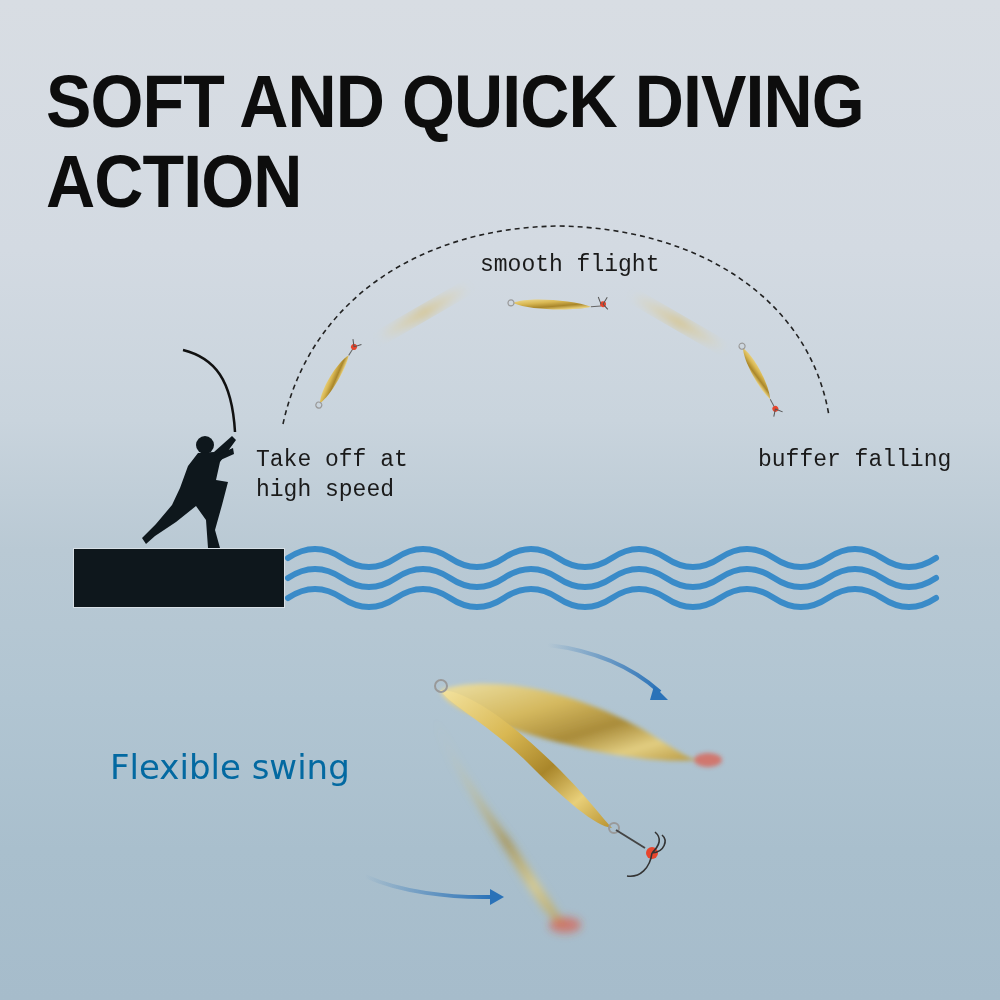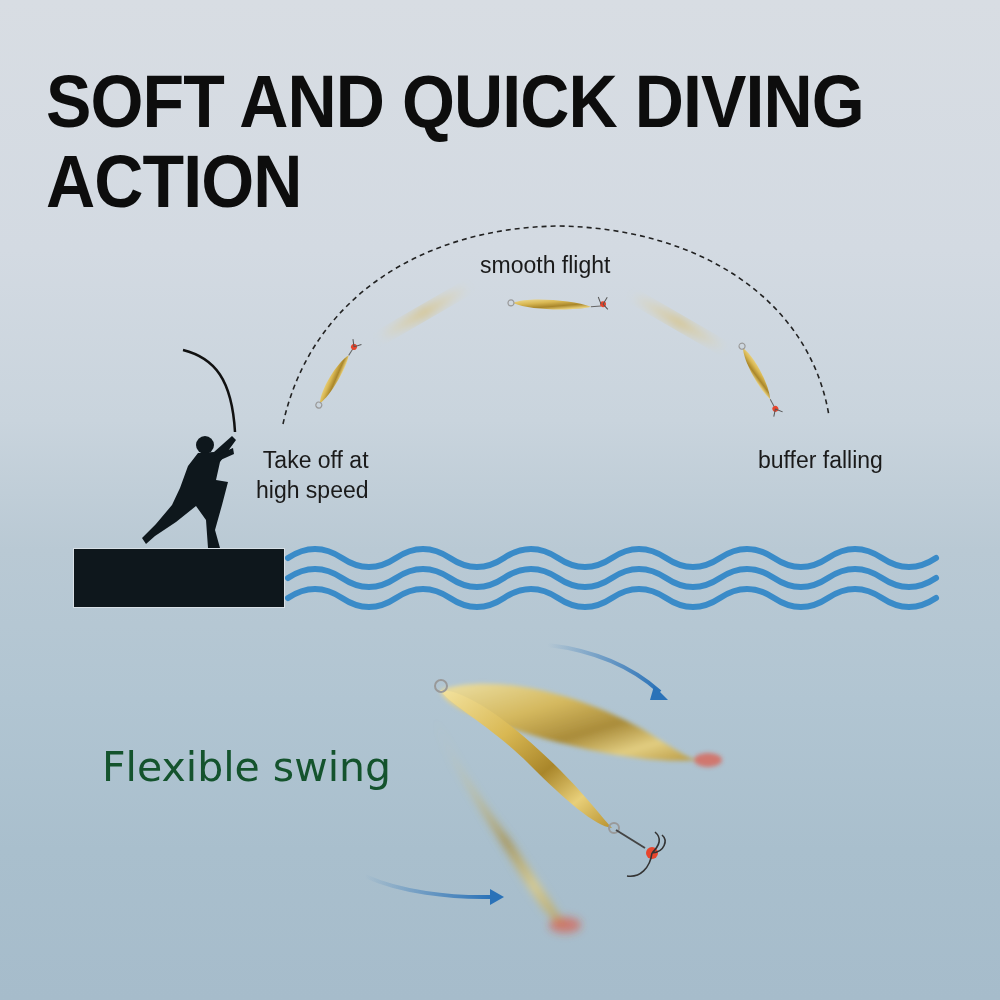--- a/index.html
+++ b/index.html
@@ -11,29 +11,29 @@
   .layer { position: absolute; left: 0; top: 0; width: 1000px; height: 1000px; }
   .title {
     position: absolute; left: 46px; top: 62px; margin: 0;
     font-family: "Liberation Sans", sans-serif; font-weight: 700;
     font-size: 74px; line-height: 80px; color: #0d0d0d;
     letter-spacing: -1px; transform: scaleX(0.92); transform-origin: left top;
   }
   .title span { display: block; }
   .label {
     position: absolute; color: #1a1a1a;
-    font-family: Liberation Sans, sans-serif; font-size: 23px; line-height: 30px;
+    font-family: Liberation Mono, monospace; font-size: 23px; line-height: 30px;
   }
   .label span { display: block; }
   .lbl-flight { left: 480px; top: 250px; }
-  .lbl-takeoff { left: 256px; top: 445px; text-align: right; }
+  .lbl-takeoff { left: 256px; top: 445px; }
   .lbl-buffer { left: 758px; top: 445px; text-align: right; }
   .lbl-swing {
-    position: absolute; left: 102px; top: 745px; font-size: 41px; line-height: 44px;
-    color: #14532d; font-family: "DejaVu Sans", sans-serif;
+    position: absolute; left: 110px; top: 745px; font-size: 34px; line-height: 44px;
+    color: #0369a1; font-family: "DejaVu Sans", sans-serif;
   }
   .pier {
     position: absolute; left: 73px; top: 548px; width: 210px; height: 58px;
     background: #0e171c; border: 1px solid #d8e0e6;
   }
 </style>
 </head>
 <body>
 
 <h1 class="title">

